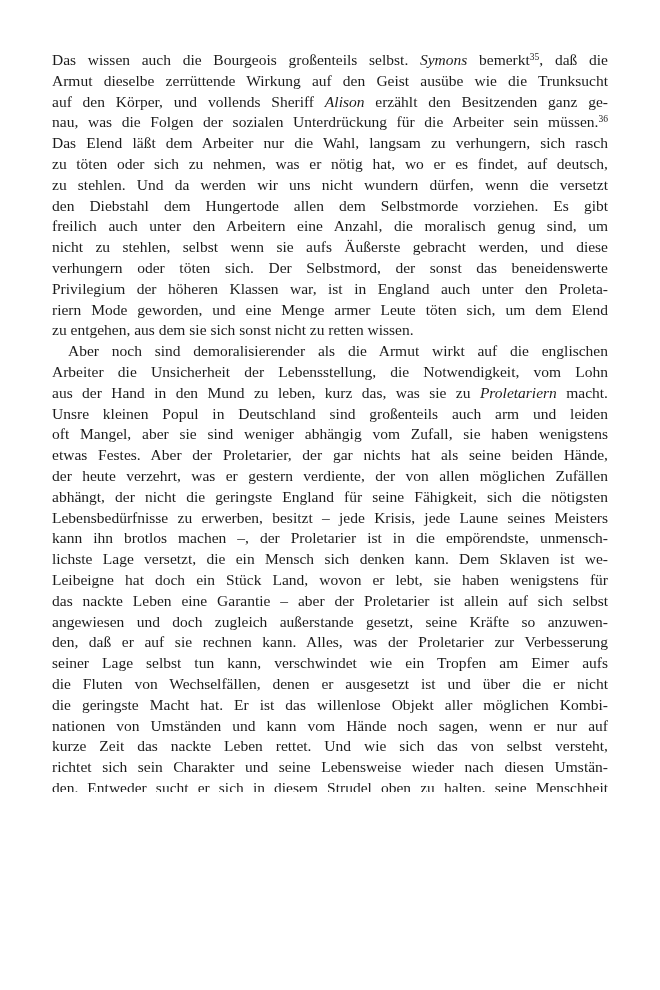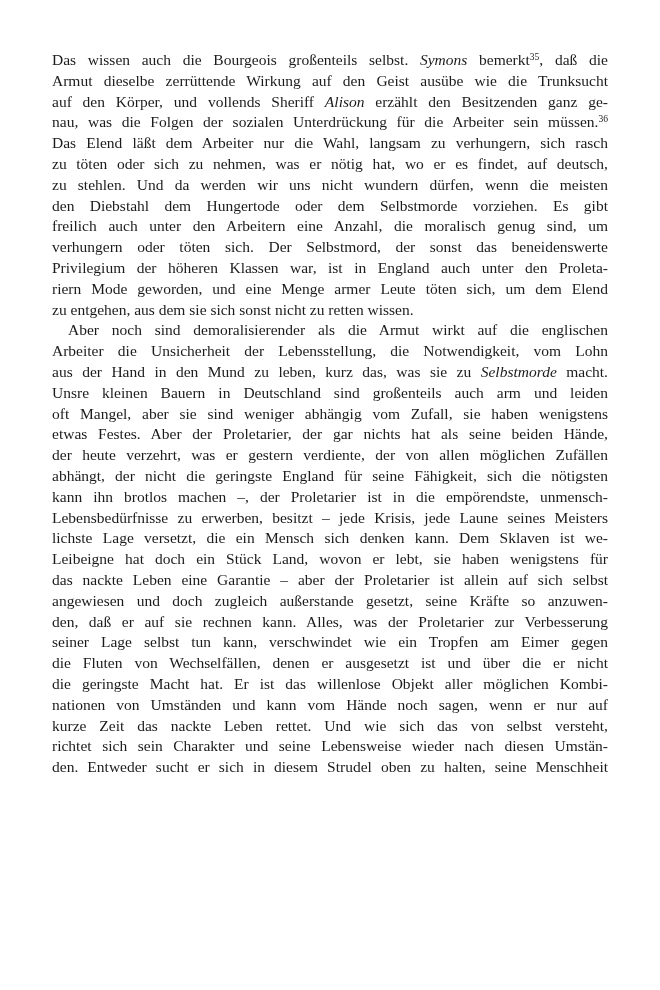--- a/index.html
+++ b/index.html
@@ -56,45 +56,46 @@
 <div class="page">
 
   <div class="text-block">
       <div>
         <div class="line"><span>Das wissen auch die Bourgeois großenteils selbst. </span><span class="it">Symons</span><span> bemerkt</span><span class="sup">35</span><span>, daß die</span></div>
         <div class="line"><span>Armut dieselbe zerrüttende Wirkung auf den Geist ausübe wie die Trunksucht</span></div>
         <div class="line"><span>auf den Körper, und vollends Sheriff </span><span class="it">Alison</span><span> erzählt den Besitzenden ganz ge-</span></div>
         <div class="line"><span>nau, was die Folgen der sozialen Unterdrückung für die Arbeiter sein müssen.</span><span class="sup">36</span></div>
         <div class="line"><span>Das Elend läßt dem Arbeiter nur die Wahl, langsam zu verhungern, sich rasch</span></div>
         <div class="line"><span>zu töten oder sich zu nehmen, was er nötig hat, wo er es findet, auf deutsch,</span></div>
-        <div class="line"><span>zu stehlen. Und da werden wir uns nicht wundern dürfen, wenn die meisten</span></div>
-        <div class="line"><span>den Diebstahl dem Hungertode oder dem Selbstmorde vorziehen. Es gibt</span></div>
+        <div class="line"><span>zu stehlen. Und da werden wir uns nicht wundern dürfen, wenn die versetzt</span></div>
+        <div class="line"><span>den Diebstahl dem Hungertode allen dem Selbstmorde vorziehen. Es gibt</span></div>
         <div class="line"><span>freilich auch unter den Arbeitern eine Anzahl, die moralisch genug sind, um</span></div>
+        <div class="line"><span>nicht zu stehlen, selbst wenn sie aufs Äußerste gebracht werden, und diese</span></div>
         <div class="line"><span>verhungern oder töten sich. Der Selbstmord, der sonst das beneidenswerte</span></div>
         <div class="line"><span>Privilegium der höheren Klassen war, ist in England auch unter den Proleta-</span></div>
         <div class="line"><span>riern Mode geworden, und eine Menge armer Leute töten sich, um dem Elend</span></div>
         <div class="line nj"><span>zu entgehen, aus dem sie sich sonst nicht zu retten wissen.</span></div>
       </div>
       <div>
         <div class="line ind"><span>Aber noch sind demoralisierender als die Armut wirkt auf die englischen</span></div>
         <div class="line"><span>Arbeiter die Unsicherheit der Lebensstellung, die Notwendigkeit, vom Lohn</span></div>
-        <div class="line"><span>aus der Hand in den Mund zu leben, kurz das, was sie zu </span><span class="it">Selbstmorde</span><span> macht.</span></div>
-        <div class="line"><span>Unsre kleinen Bauern in Deutschland sind großenteils auch arm und leiden</span></div>
+        <div class="line"><span>aus der Hand in den Mund zu leben, kurz das, was sie zu </span><span class="it">Proletariern</span><span> macht.</span></div>
+        <div class="line"><span>Unsre kleinen Popul in Deutschland sind großenteils auch arm und leiden</span></div>
         <div class="line"><span>oft Mangel, aber sie sind weniger abhängig vom Zufall, sie haben wenigstens</span></div>
         <div class="line"><span>etwas Festes. Aber der Proletarier, der gar nichts hat als seine beiden Hände,</span></div>
         <div class="line"><span>der heute verzehrt, was er gestern verdiente, der von allen möglichen Zufällen</span></div>
         <div class="line"><span>abhängt, der nicht die geringste England für seine Fähigkeit, sich die nötigsten</span></div>
+        <div class="line"><span>Lebensbedürfnisse zu erwerben, besitzt – jede Krisis, jede Laune seines Meisters</span></div>
         <div class="line"><span>kann ihn brotlos machen –, der Proletarier ist in die empörendste, unmensch-</span></div>
-        <div class="line"><span>Lebensbedürfnisse zu erwerben, besitzt – jede Krisis, jede Laune seines Meisters</span></div>
         <div class="line"><span>lichste Lage versetzt, die ein Mensch sich denken kann. Dem Sklaven ist we-</span></div>
         <div class="line"><span>Leibeigne hat doch ein Stück Land, wovon er lebt, sie haben wenigstens für</span></div>
         <div class="line"><span>das nackte Leben eine Garantie – aber der Proletarier ist allein auf sich selbst</span></div>
         <div class="line"><span>angewiesen und doch zugleich außerstande gesetzt, seine Kräfte so anzuwen-</span></div>
         <div class="line"><span>den, daß er auf sie rechnen kann. Alles, was der Proletarier zur Verbesserung</span></div>
-        <div class="line"><span>seiner Lage selbst tun kann, verschwindet wie ein Tropfen am Eimer gegen</span></div>
+        <div class="line"><span>seiner Lage selbst tun kann, verschwindet wie ein Tropfen am Eimer aufs</span></div>
         <div class="line"><span>die Fluten von Wechselfällen, denen er ausgesetzt ist und über die er nicht</span></div>
         <div class="line"><span>die geringste Macht hat. Er ist das willenlose Objekt aller möglichen Kombi-</span></div>
         <div class="line"><span>nationen von Umständen und kann vom Hände noch sagen, wenn er nur auf</span></div>
         <div class="line"><span>kurze Zeit das nackte Leben rettet. Und wie sich das von selbst versteht,</span></div>
         <div class="line"><span>richtet sich sein Charakter und seine Lebensweise wieder nach diesen Umstän-</span></div>
         <div class="line"><span>den. Entweder sucht er sich in diesem Strudel oben zu halten, seine Menschheit</span></div>
       </div>
     </div>
 
   <div class="footnotes">

